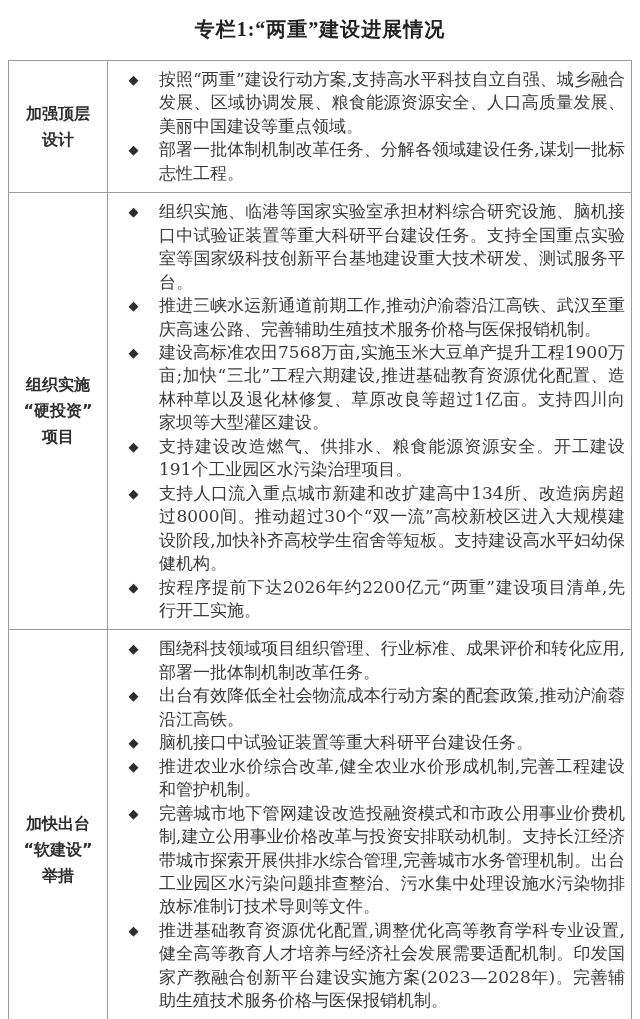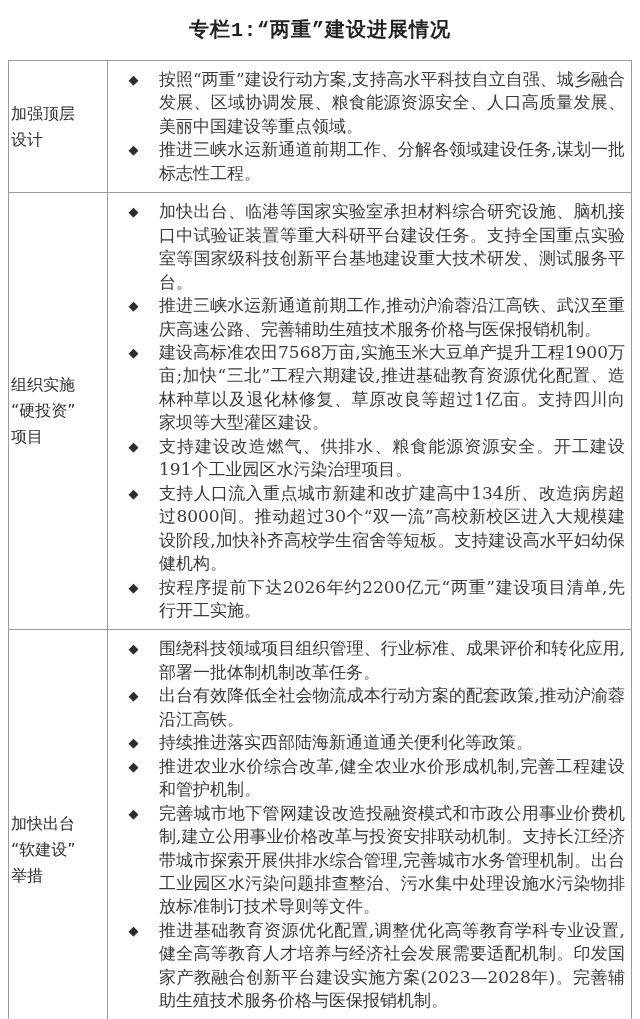--- a/index.html
+++ b/index.html
@@ -12,43 +12,43 @@
     color: #3a3a3a;
   }
   .page {
     width: 640px;
     min-height: 1019px;
     padding-top: 16px;
     background: #ffffff;
   }
   .page-title {
     text-align: center;
-    font-family: Liberation Mono, monospace;
+    font-family: Liberation Serif, serif;
     font-weight: bold;
     font-size: 20px;
     letter-spacing: 1px;
     color: #222222;
     margin-bottom: 17px;
   }
   table.progress-table {
     border-collapse: collapse;
     width: 624px;
     margin: 0 auto;
     table-layout: fixed;
   }
   .progress-table td {
     border: 1px solid #9b9b9b;
     vertical-align: top;
   }
   td.label-cell {
     width: 99px;
     vertical-align: middle;
-    text-align: left;
+    text-align: center;
     font-family: "DejaVu Sans", sans-serif;
-    font-weight: normal;
+    font-weight: bold;
     font-size: 16px;
     line-height: 1.62;
     color: #2d2d2d;
     white-space: pre-line;
     padding: 4px 2px;
     margin-left: 26px;
   }
   td.content-cell {
     font-size: 17px;
     line-height: 1.38;
@@ -89,35 +89,35 @@
       <td class="label-cell">加强顶层
 设计</td>
       <td class="content-cell">
         <ul class="bullet-list">
           <li>
             <span class="bullet-marker">◆</span>
             <span class="bullet-text">按照“两重”建设行动方案,支持高水平科技自立自强、城乡融合发展、区域协调发展、粮食能源资源安全、人口高质量发展、美丽中国建设等重点领域。</span>
           </li>
           <li>
             <span class="bullet-marker">◆</span>
-            <span class="bullet-text">推进三峡水运新通道前期工作、分解各领域建设任务,谋划一批标志性工程。</span>
+            <span class="bullet-text">部署一批体制机制改革任务、分解各领域建设任务,谋划一批标志性工程。</span>
           </li>
         </ul>
       </td>
     </tr>
 
     <tr class="row-2">
       <td class="label-cell">组织实施
 “硬投资”
 项目</td>
       <td class="content-cell">
         <ul class="bullet-list">
           <li>
             <span class="bullet-marker">◆</span>
-            <span class="bullet-text">加快出台、临港等国家实验室承担材料综合研究设施、脑机接口中试验证装置等重大科研平台建设任务。支持全国重点实验室等国家级科技创新平台基地建设重大技术研发、测试服务平台。</span>
+            <span class="bullet-text">组织实施、临港等国家实验室承担材料综合研究设施、脑机接口中试验证装置等重大科研平台建设任务。支持全国重点实验室等国家级科技创新平台基地建设重大技术研发、测试服务平台。</span>
           </li>
           <li>
             <span class="bullet-marker">◆</span>
             <span class="bullet-text">推进三峡水运新通道前期工作,推动沪渝蓉沿江高铁、武汉至重庆高速公路、完善辅助生殖技术服务价格与医保报销机制。</span>
           </li>
           <li>
             <span class="bullet-marker">◆</span>
             <span class="bullet-text">建设高标准农田7568万亩,实施玉米大豆单产提升工程1900万亩;加快“三北”工程六期建设,推进基础教育资源优化配置、造林种草以及退化林修复、草原改良等超过1亿亩。支持四川向家坝等大型灌区建设。</span>
           </li>
           <li>
@@ -145,21 +145,21 @@
           <li>
             <span class="bullet-marker">◆</span>
             <span class="bullet-text">围绕科技领域项目组织管理、行业标准、成果评价和转化应用,部署一批体制机制改革任务。</span>
           </li>
           <li>
             <span class="bullet-marker">◆</span>
             <span class="bullet-text">出台有效降低全社会物流成本行动方案的配套政策,推动沪渝蓉沿江高铁。</span>
           </li>
           <li>
             <span class="bullet-marker">◆</span>
-            <span class="bullet-text">持续推进落实西部陆海新通道通关便利化等政策。</span>
+            <span class="bullet-text">脑机接口中试验证装置等重大科研平台建设任务。</span>
           </li>
           <li>
             <span class="bullet-marker">◆</span>
             <span class="bullet-text">推进农业水价综合改革,健全农业水价形成机制,完善工程建设和管护机制。</span>
           </li>
           <li>
             <span class="bullet-marker">◆</span>
             <span class="bullet-text">完善城市地下管网建设改造投融资模式和市政公用事业价费机制,建立公用事业价格改革与投资安排联动机制。支持长江经济带城市探索开展供排水综合管理,完善城市水务管理机制。出台工业园区水污染问题排查整治、污水集中处理设施水污染物排放标准制订技术导则等文件。</span>
           </li>
           <li>

